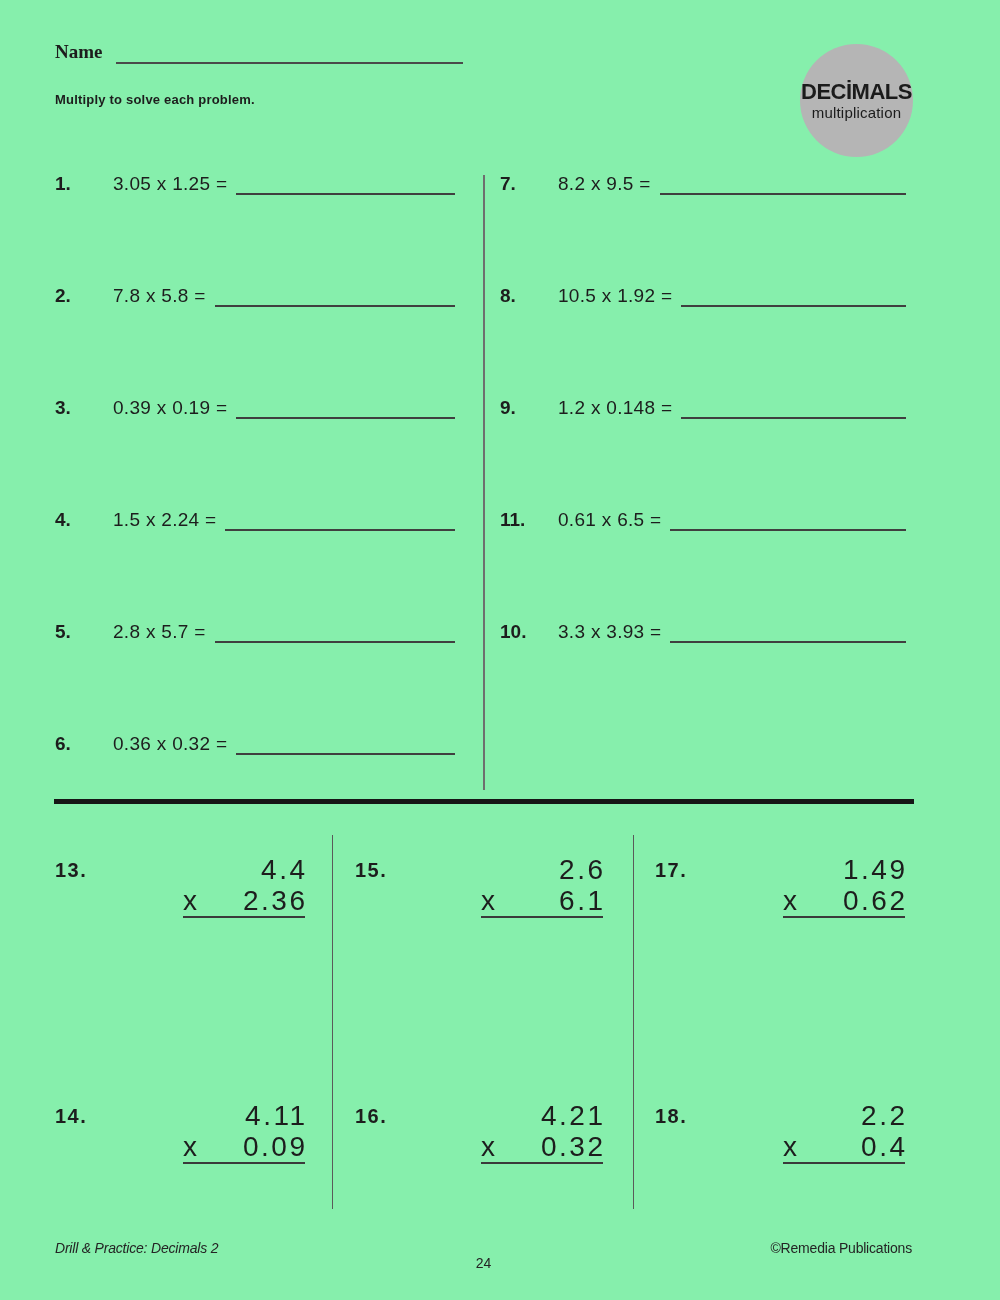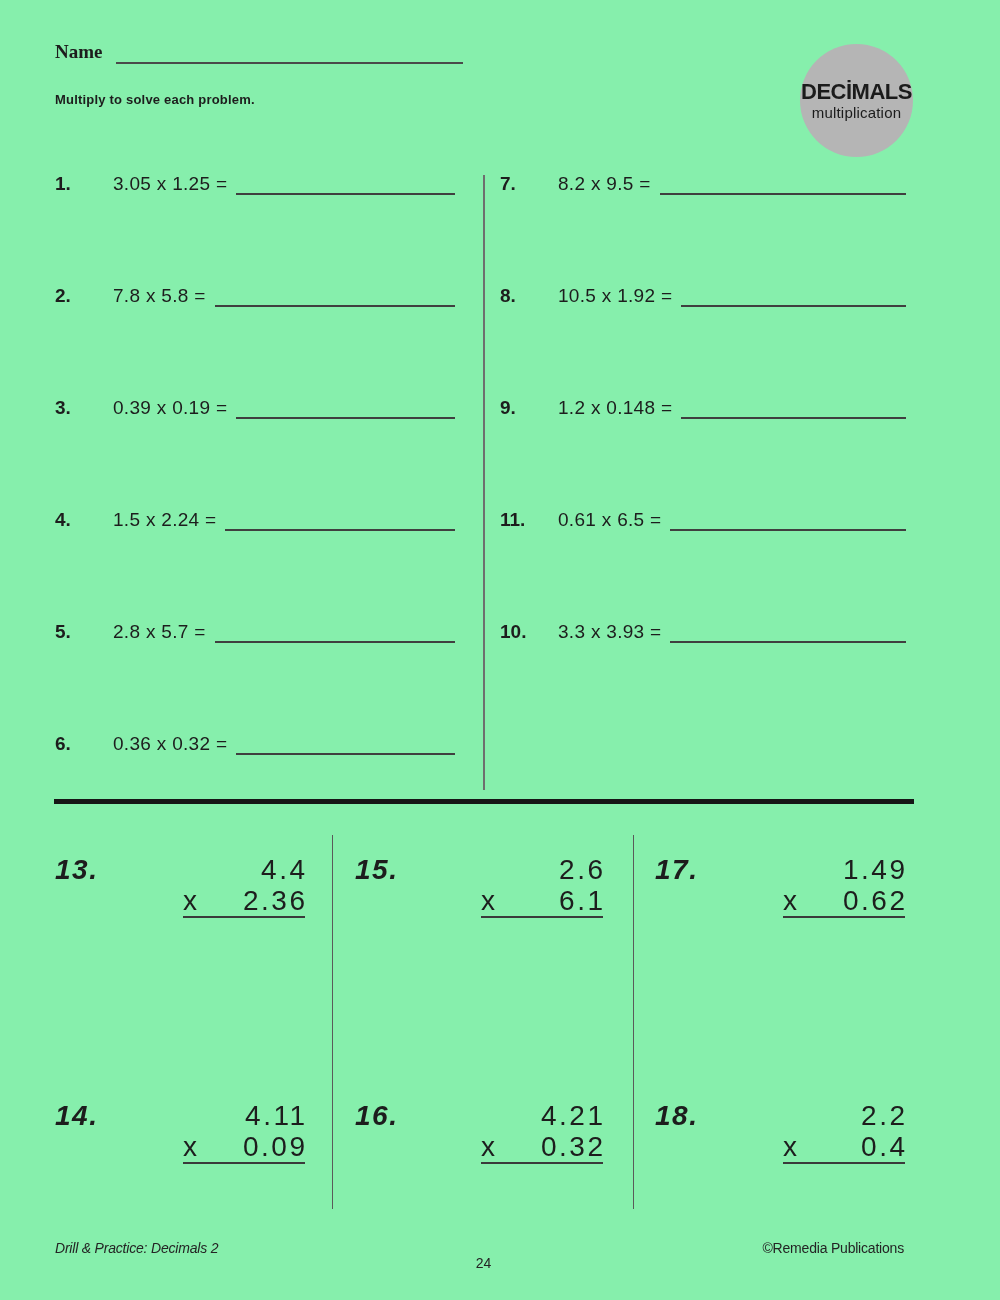--- a/index.html
+++ b/index.html
@@ -63,35 +63,35 @@
     position:absolute;top:835px;height:374px;width:0;
     border-left:1.5px solid #5a5a5a;
   }
   .vd1{left:332px;} .vd2{left:633px;}
   .vcol{position:absolute;top:845px;height:375px;}
   .vcol1{left:55px;width:250px;}
   .vcol2{left:355px;width:248px;}
   .vcol3{left:655px;width:250px;}
   .v-block{position:absolute;left:0;right:0;display:flex;justify-content:space-between;align-items:flex-start;}
   .v-first{top:12px;} .v-second{top:216px;margin-top:42px;}
-  .vnum{font-size:28px;font-weight:bold;letter-spacing:1.5px;line-height:26px;font-style:italic;}
+  .vnum{font-size:20px;font-weight:bold;letter-spacing:1.5px;line-height:26px;}
   .vstack{width:122px;font-size:28px;letter-spacing:2.5px;}
   .v-top{ text-align:right;line-height:26px;}
   .v-bottom{
     display:flex;justify-content:space-between;align-items:baseline;
     border-bottom:2.5px solid #3a3a3a;
     line-height:26px;margin-top:5px;padding-bottom:2px;
   }
   .operand{margin-right:-2.5px;}
   .vop{letter-spacing:0;}
   
   .footer{position:absolute;left:55px;top:1240px;width:857px;height:20px;font-size:14px;color:#242424;}
   .footer-left{position:absolute;left:0;top:0;font-style:italic;letter-spacing:-.2px;}
   .footer-center{position:absolute;left:0;right:0;top:0;text-align:center;margin-top:15px;}
-  .footer-right{position:absolute;right:8px;top:0;letter-spacing:-.2px;}
+  .footer-right{position:absolute;right:0;top:0;letter-spacing:-.2px;}
 </style>
 </head>
 <body>
 
 <div class="page">
 
   <span class="name-label">Name</span>
   <div class="name-line"></div>
   <div class="instruction">Multiply to solve each problem.</div>
 

